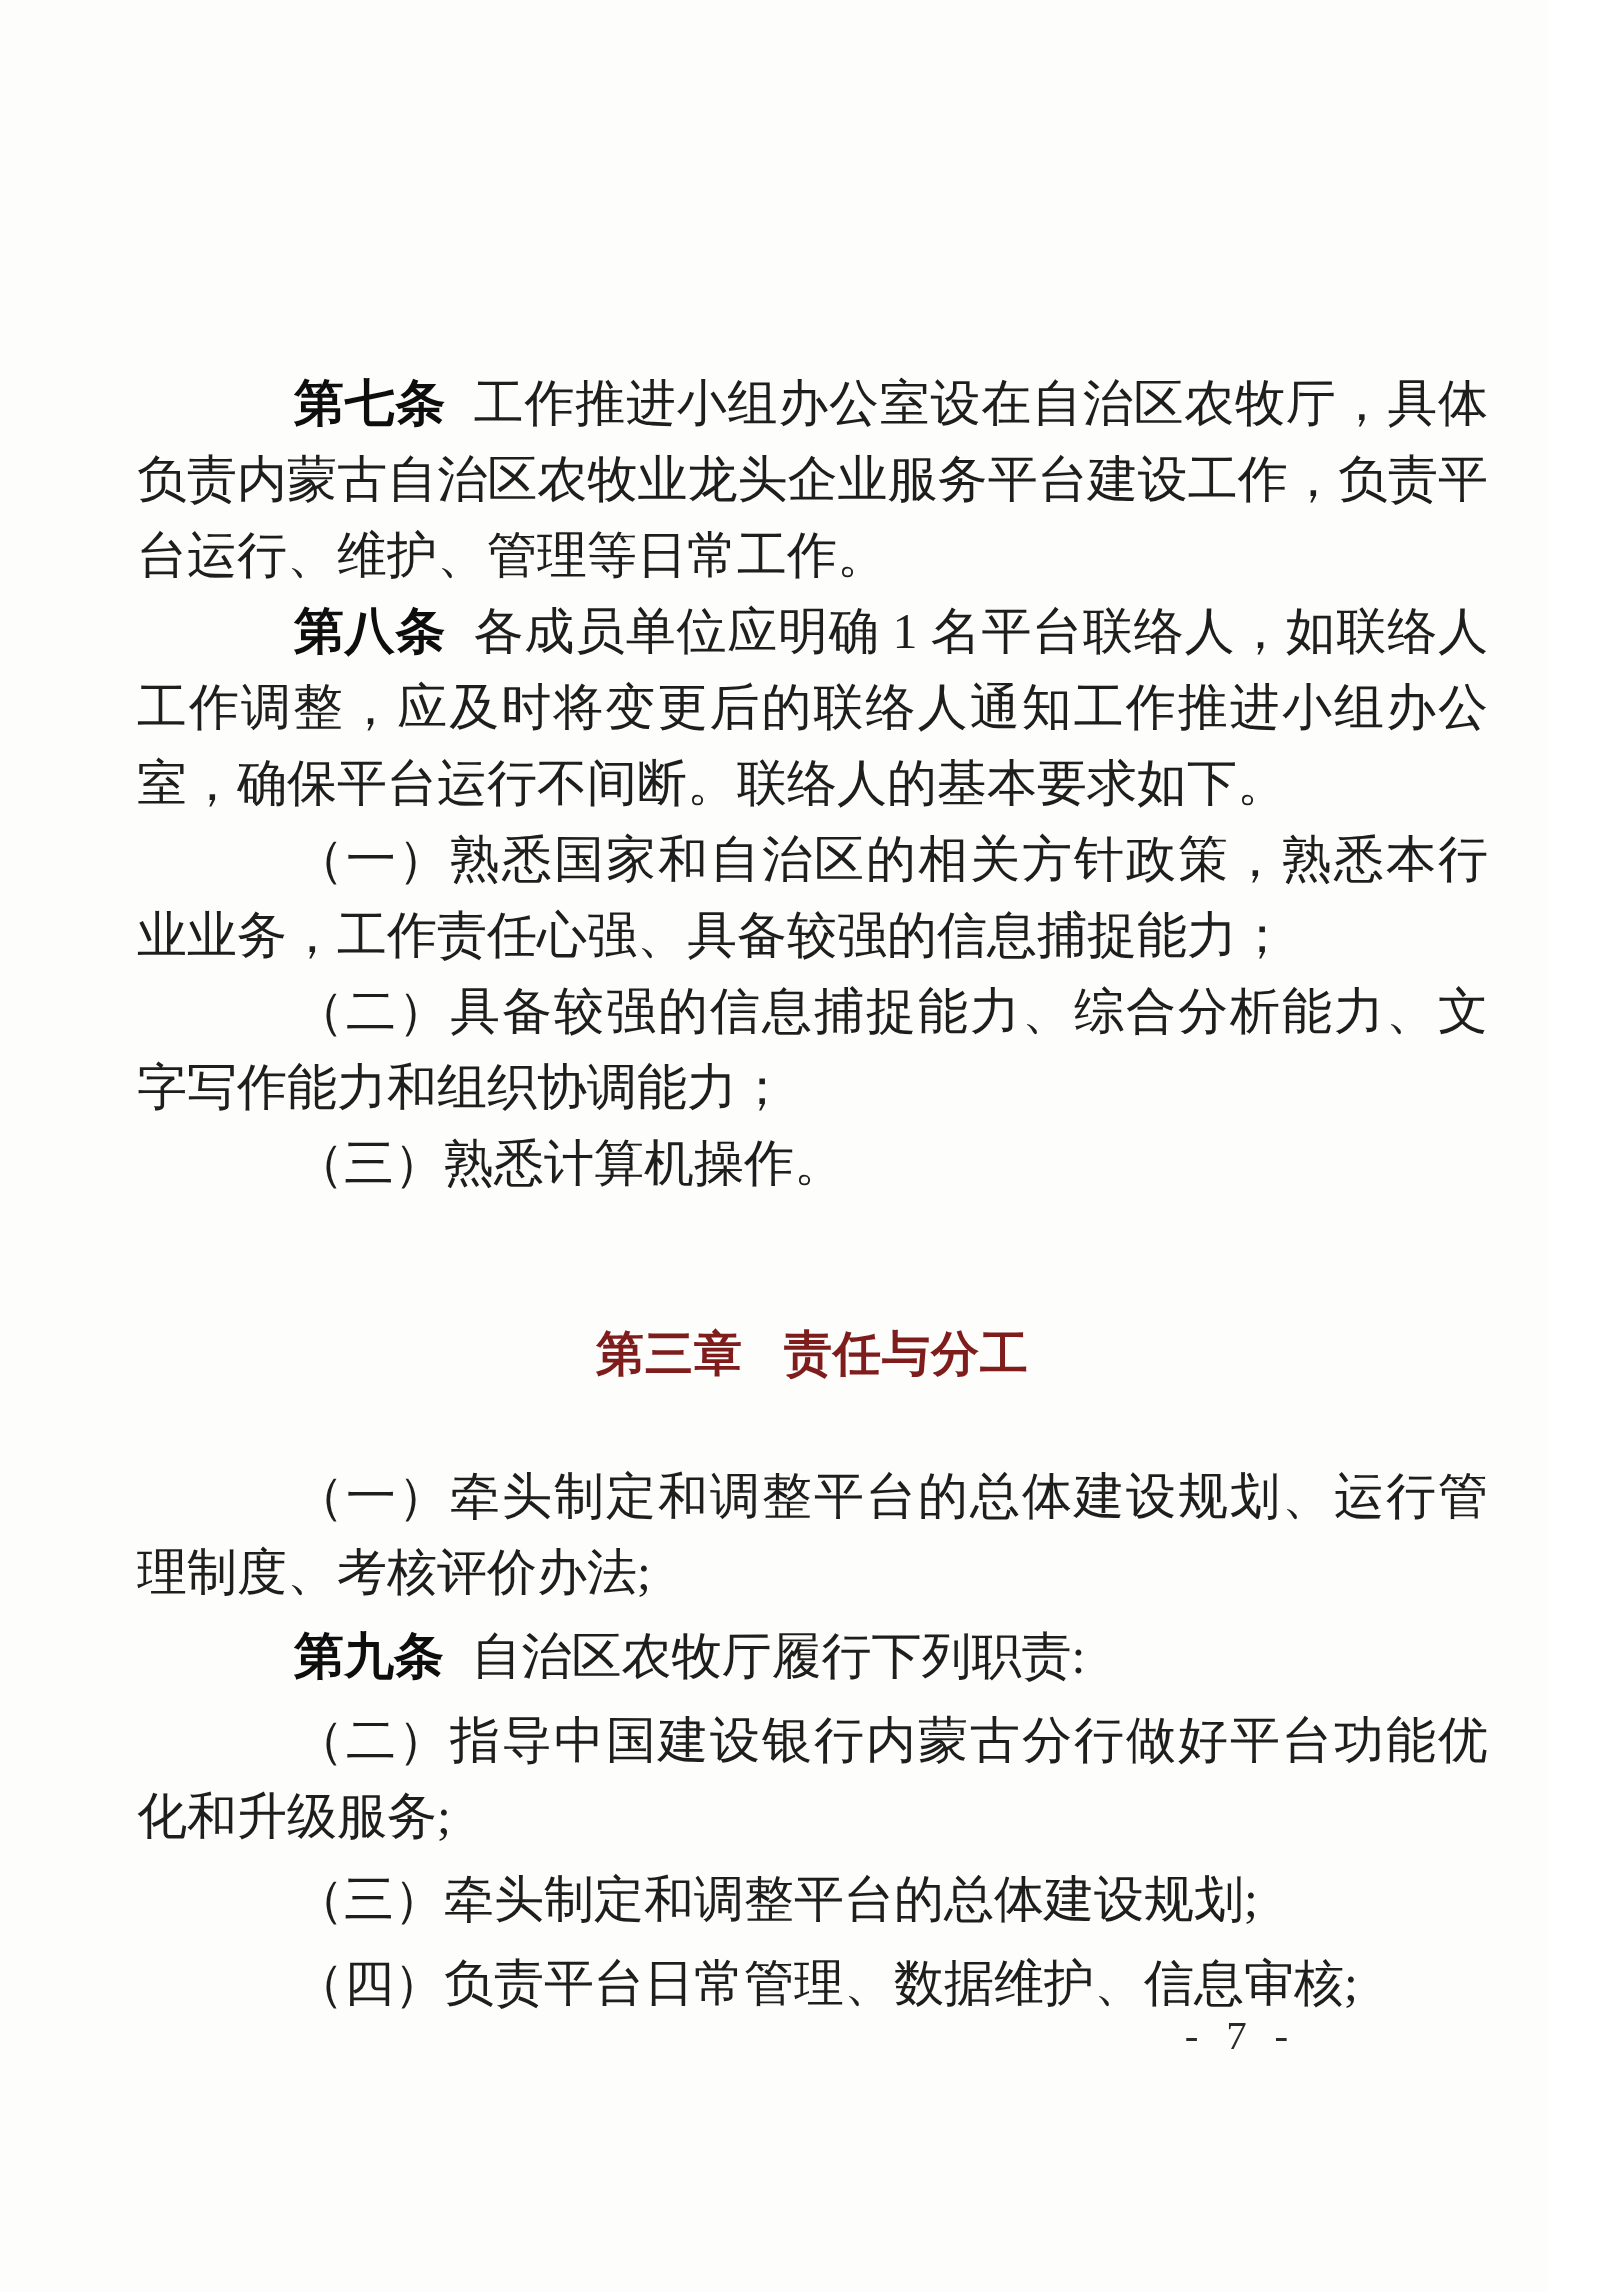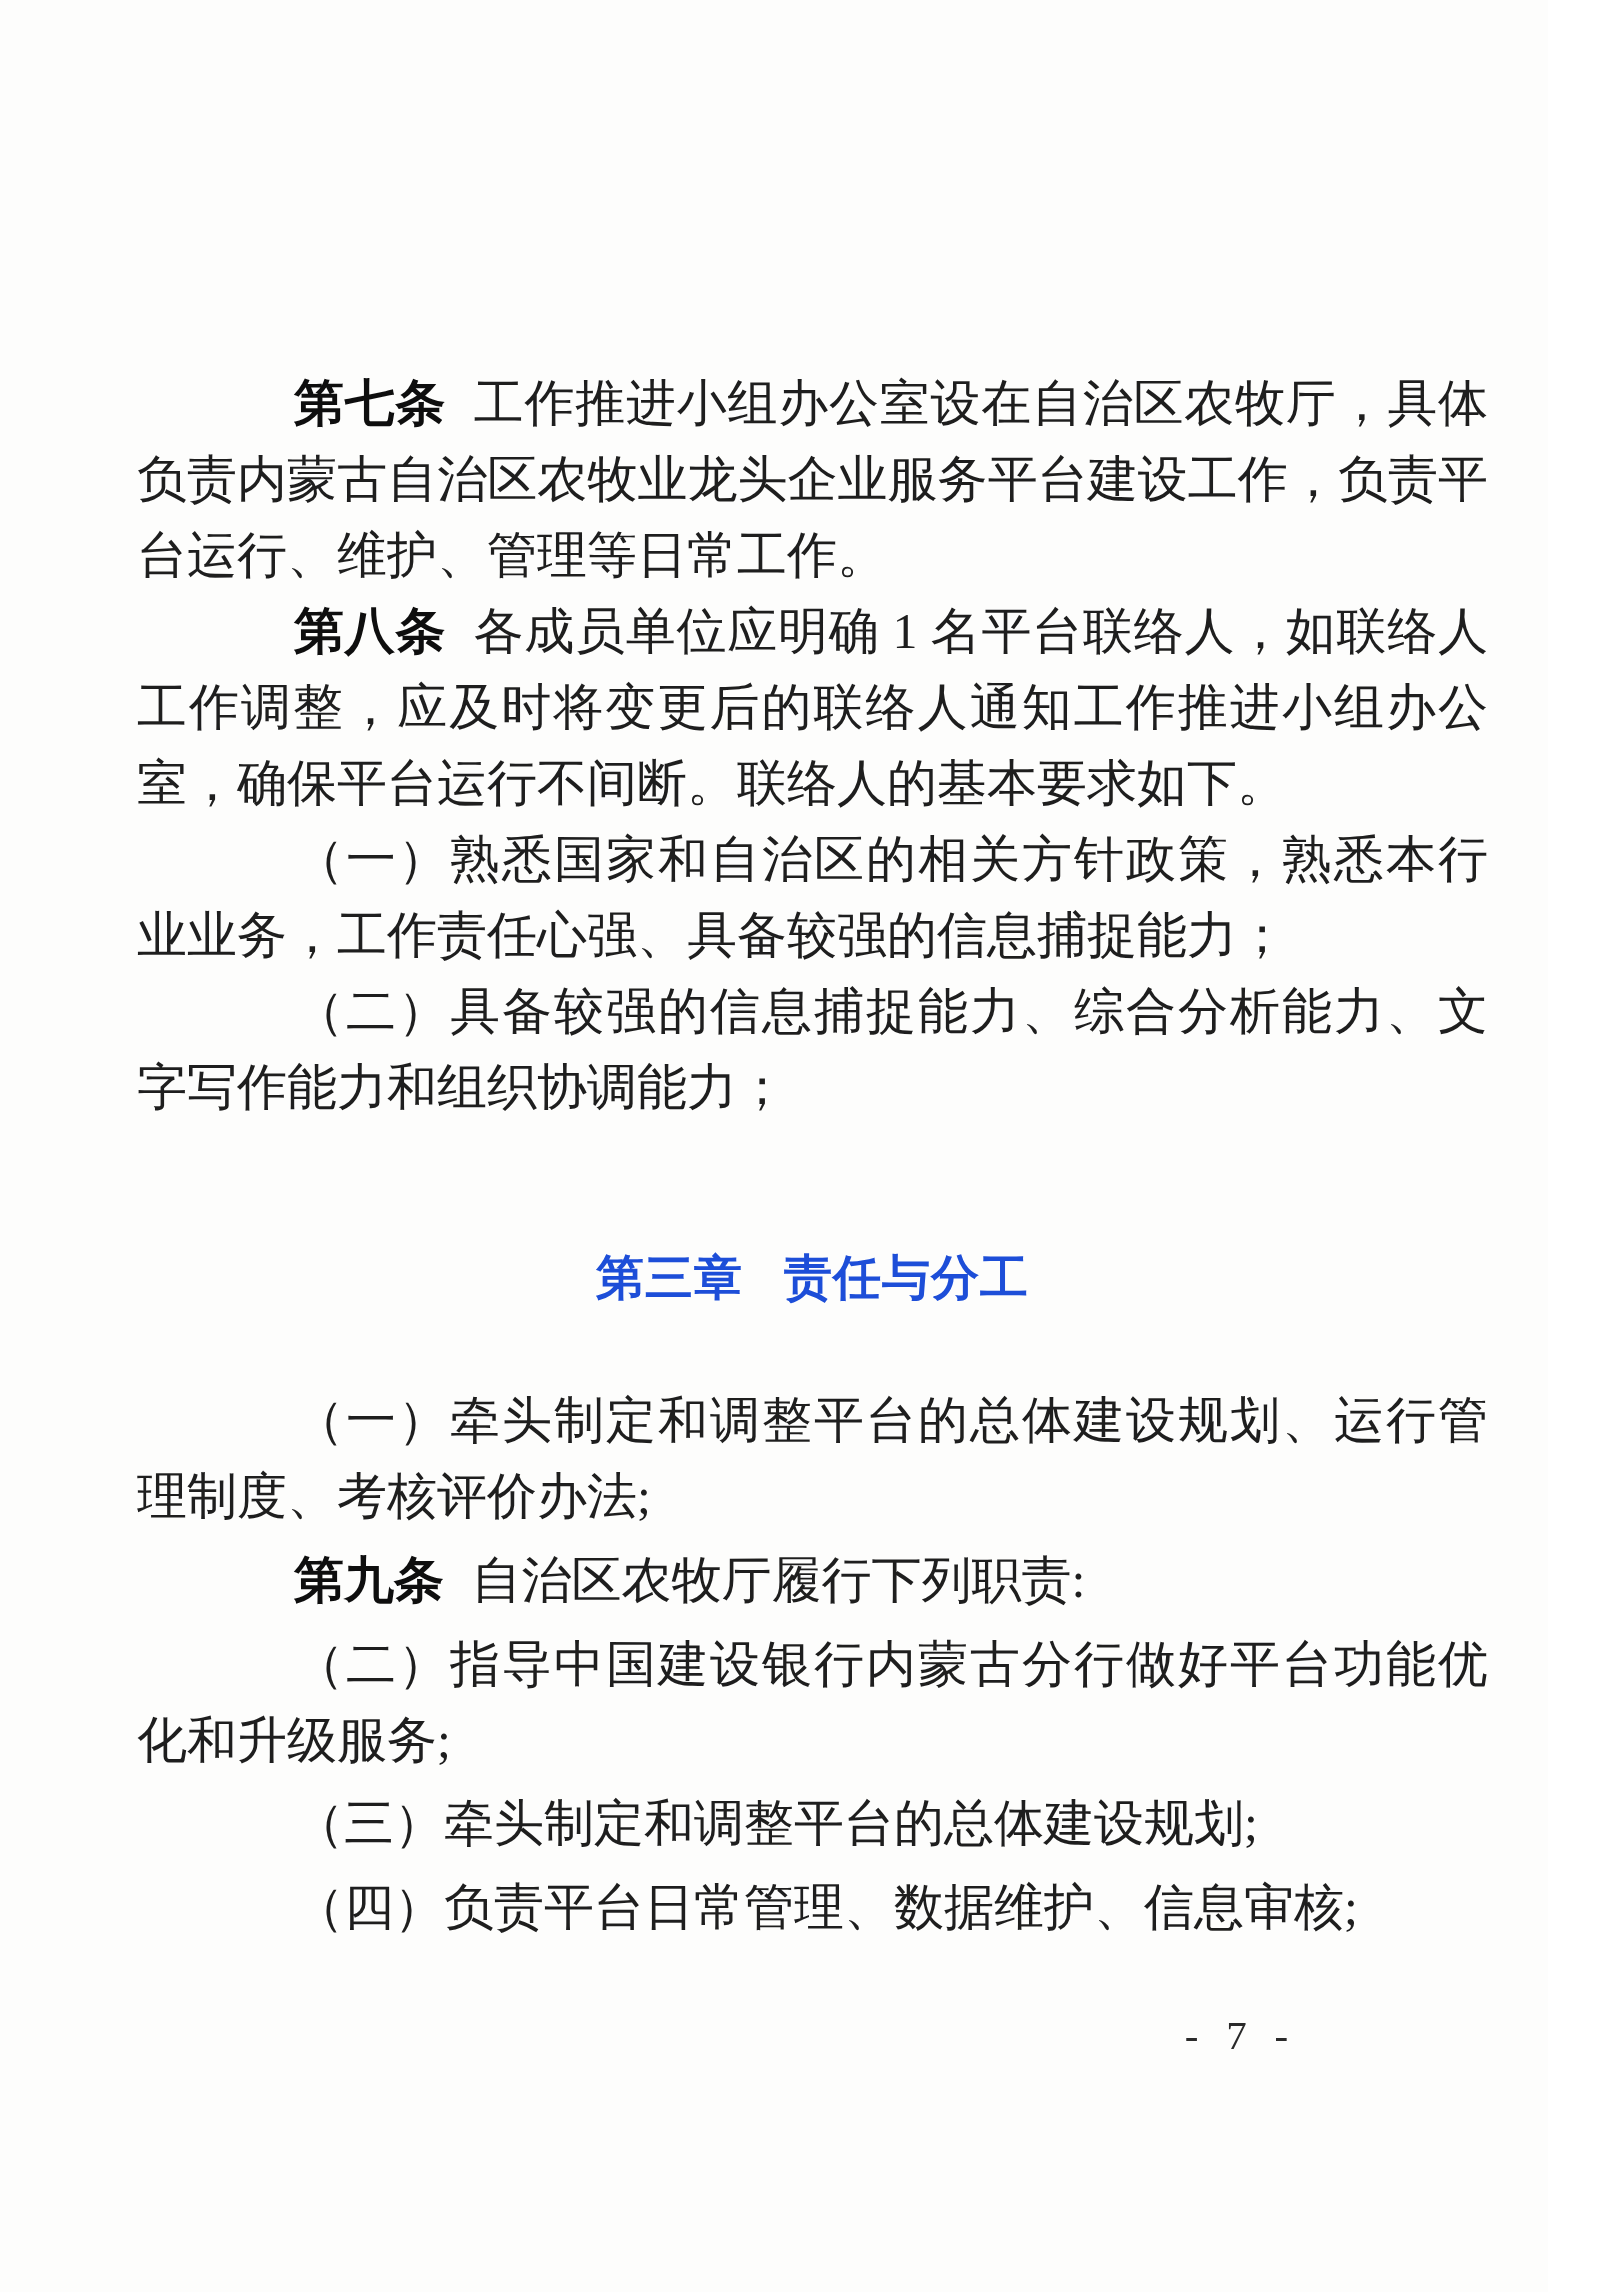--- a/index.html
+++ b/index.html
@@ -37,21 +37,21 @@
     margin-right: 0.55em;
   }
   .chapter {
     margin: 114px 0 65px 0;
     text-indent: 0;
     text-align: center;
     font-family: "Liberation Sans", "DejaVu Sans", sans-serif;
     font-weight: bold;
     font-size: 48px;
     line-height: 78px;
-    color: #1d4ed8;
+    color: #7f1d1d;
     letter-spacing: 1px;
   }
   .chapter .chapter-title {
     margin-left: 0.85em;
   }
   .s2 {
     margin: 7.8px 0 !important;
   }
   .s2.first {
     margin-top: 0 !important;
@@ -73,20 +73,21 @@
   <div class="content">
 
     <p><b class="art-label">第七条</b><span>工作推进小组办公室设在自治区农牧厅，具体负责内蒙古自治区农牧业龙头企业服务平台建设工作，负责平台运行、维护、管理等日常工作。</span></p>
 
     <p><b class="art-label">第八条</b><span>各成员单位应明确 1 名平台联络人，如联络人工作调整，应及时将变更后的联络人通知工作推进小组办公室，确保平台运行不间断。联络人的基本要求如下。</span></p>
 
     <p><b class="art-label"></b><span>（一）熟悉国家和自治区的相关方针政策，熟悉本行业业务，工作责任心强、具备较强的信息捕捉能力；</span></p>
 
     <p><b class="art-label"></b><span>（二）具备较强的信息捕捉能力、综合分析能力、文字写作能力和组织协调能力；</span></p>
 
+    <p><b class="art-label"></b><span>（三）熟悉计算机操作。</span></p>
 
     <h2 class="chapter"><span>第三章</span><span class="chapter-title">责任与分工</span></h2>
 
     <p class="s2"><b class="art-label"></b><span>（一）牵头制定和调整平台的总体建设规划、运行管理制度、考核评价办法;</span></p>
 
     <p class="s2 first"><b class="art-label">第九条</b><span>自治区农牧厅履行下列职责:</span></p>
 
     <p class="s2"><b class="art-label"></b><span>（二）指导中国建设银行内蒙古分行做好平台功能优化和升级服务;</span></p>
 
     <p class="s2"><b class="art-label"></b><span>（三）牵头制定和调整平台的总体建设规划;</span></p>

